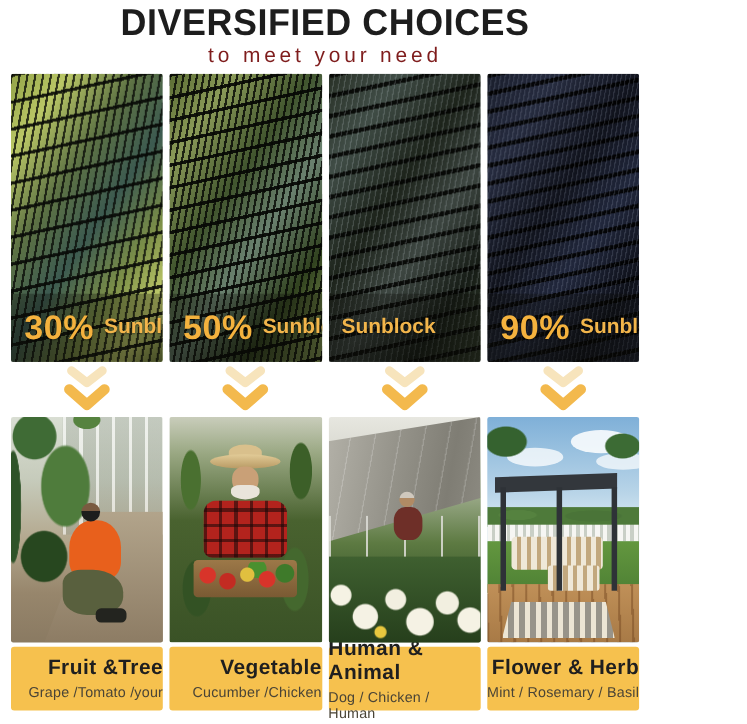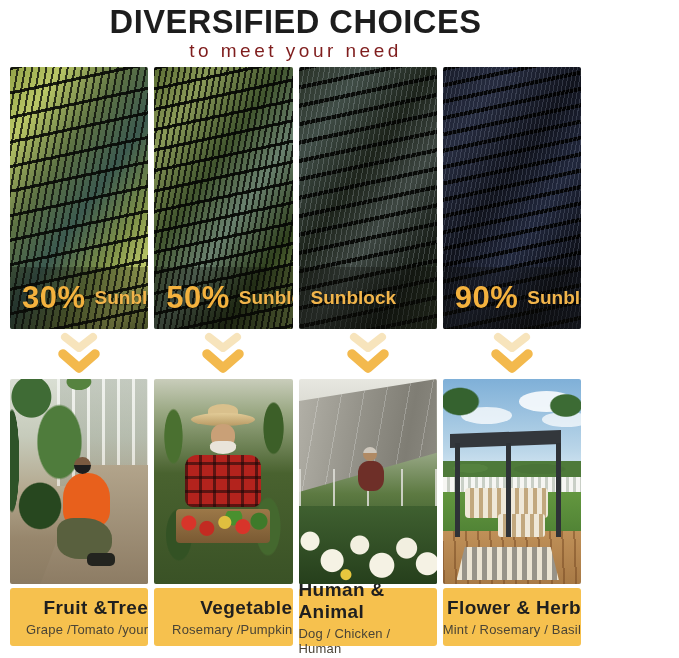--- a/index.html
+++ b/index.html
@@ -263,21 +263,21 @@
     </div>
   </div>
 
   <div class="row labels">
     <div class="band">
       <div class="cat">Fruit &amp;Tree</div>
       <div class="ex">Grape /Tomato /your</div>
     </div>
     <div class="band">
       <div class="cat">Vegetable</div>
-      <div class="ex">Rosemary /Pumpkin</div>
+      <div class="ex">Cucumber /Chicken</div>
     </div>
     <div class="band">
       <div class="cat">Human &amp; Animal</div>
       <div class="ex">Dog / Chicken / Human</div>
     </div>
     <div class="band">
       <div class="cat">Flower &amp; Herb</div>
       <div class="ex">Mint / Rosemary / Basil</div>
     </div>
   </div>

